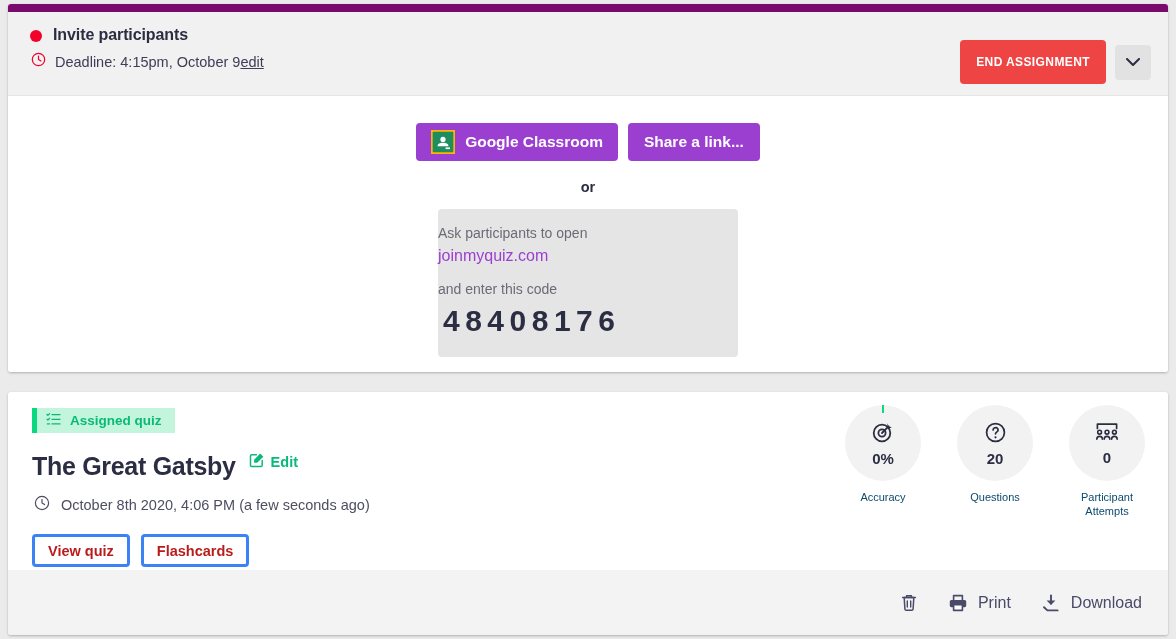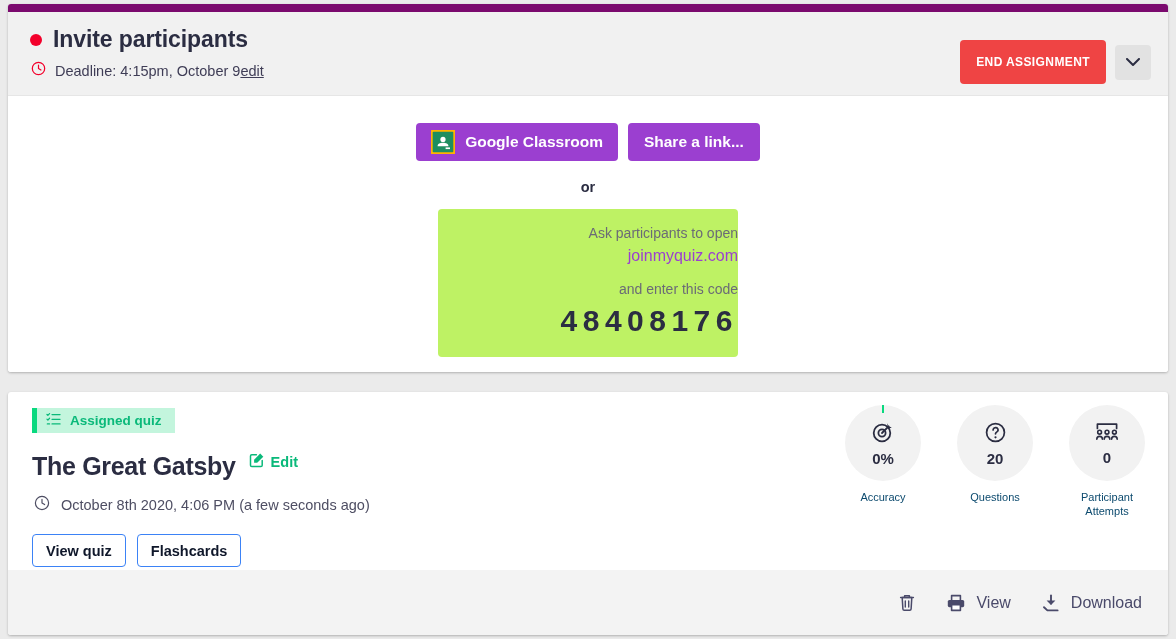--- a/index.html
+++ b/index.html
@@ -55,21 +55,21 @@
   .red-dot {
     width: 12px;
     height: 12px;
     border-radius: 50%;
     background: #f3002b;
     flex: none;
     margin-top: 1px;
   }
 
   .invite-title {
-    font-size: 23px;
+    font-size: 16px;
     font-weight: bold;
     color: #2b2d42;
     letter-spacing: -0.1px;
   }
 
   .deadline-row {
     display: flex;
     align-items: center;
     gap: 9px;
     margin-top: 8px;
@@ -166,24 +166,24 @@
   .or-text {
     margin-top: 18px;
     font-size: 14.5px;
     color: #2b2d42;
     font-weight: bold;
   }
 
   .code-box {
     margin-top: 14px;
     width: 300px;
-    background: #bef264;
+    background: #e5e5e5;
     border-radius: 4px;
     padding: 16px 0 19px;
-    text-align: right;
+    text-align: left;
   }
 
   .code-line1 {
     font-size: 14px;
     color: #6b6b76;
   }
 
   .code-link {
     display: block;
     margin-top: 6px;
@@ -280,28 +280,28 @@
   }
 
   .quiz-btn-row {
     display: flex;
     gap: 11px;
     margin-top: 19px;
   }
 
   .btn-white {
     background: #fff;
-    border: 1px solid #3b82f6;
+    border: 3px solid #3b82f6;
     border-radius: 4px;
     height: 33px;
     padding: 0 13px;
     font-family: "Liberation Sans", sans-serif;
     font-size: 14.5px;
     font-weight: bold;
-    color: #0f172a;
+    color: #b91c1c;
     cursor: pointer;
   }
 
   
   .stats {
     position: absolute;
     right: 20px;
     top: 13px;
     display: flex;
     gap: 30px;
@@ -555,21 +555,21 @@
       </span>
 
       <span class="footer-action">
         <span>
           <svg width="20" height="20" viewBox="0 0 20 20" fill="none">
             <path d="M5.6 7V2.6h8.8V7" stroke="#4a4a6a" stroke-width="1.6" stroke-linejoin="round"></path>
             <rect x="1.8" y="7" width="16.4" height="7.2" rx="1.6" fill="#4a4a6a"></rect>
             <rect x="5.6" y="11.6" width="8.8" height="5.8" fill="#ffffff" stroke="#4a4a6a" stroke-width="1.6" stroke-linejoin="round"></rect>
           </svg>
         </span>
-        <span>View</span>
+        <span>Print</span>
       </span>
 
       <span class="footer-action">
         <span>
           <svg width="20" height="20" viewBox="0 0 20 20" fill="none">
             <path d="M10 2.4v8.2" stroke="#4a4a6a" stroke-width="1.9" stroke-linecap="round"></path>
             <path d="M5.6 7.6L10 12l4.4-4.4z" fill="#4a4a6a"></path>
             <path d="M3 14.2l3.4 3.2h10.2" stroke="#4a4a6a" stroke-width="1.9" stroke-linecap="round" stroke-linejoin="round"></path>
           </svg>
         </span>

